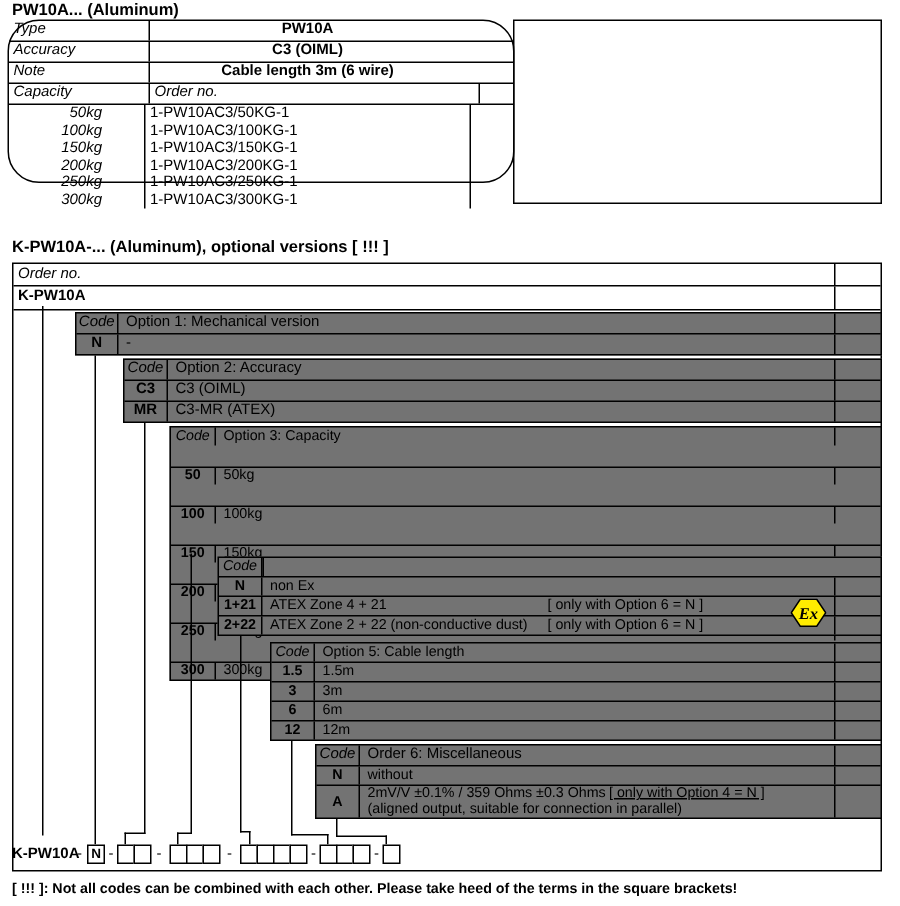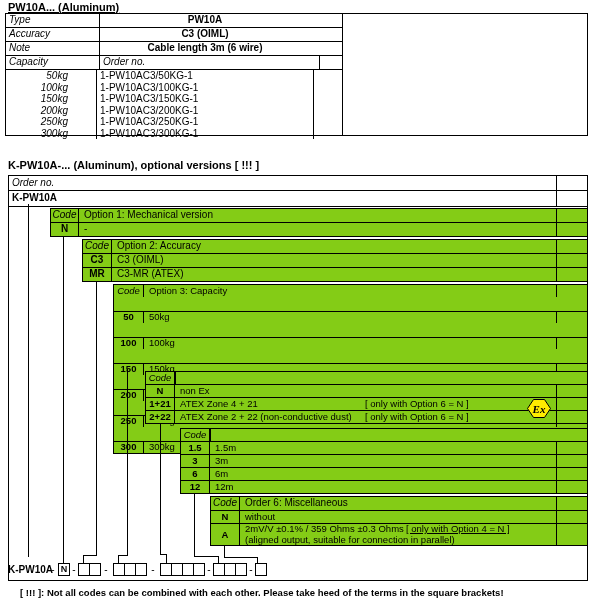--- a/index.html
+++ b/index.html
@@ -21,21 +21,21 @@
   .capcol{flex:0 0 90px;border-right:1px solid #000;}
   .ordcol{flex:0 0 216px;border-right:1px solid #000;}
   .t1list .line{height:11.5px;line-height:11.5px;}
   .capcol .line{text-align:right;padding-right:28px;font-style:italic;}
   .ordcol .line{padding-left:3px;}
   
   .frame{border:1px solid #000;}
   .hrow{display:flex;border-bottom:1px solid #000;}
   .hrow .txt{flex:1;padding-left:3px;}
   .rc{flex:0 0 30px;border-left:1px solid #000;}
-  .opt{position:absolute;box-sizing:border-box;border:1px solid #000;background:#84cc16;}
+  .opt{position:absolute;box-sizing:border-box;border:1px solid #000;background:#737373;}
   .orow{display:flex;}
   .orow + .orow{border-top:1px solid #000;}
   .code{border-right:1px solid #000;text-align:center;}
   .desc{flex:1;padding-left:5px;position:relative;white-space:nowrap;}
   .note{position:absolute;top:0;}
   .h13{height:13px;line-height:12px;}
   .h12{height:12px;line-height:11px;font-size:9.5px;}
   .h11{height:11px;line-height:10.5px;font-size:9.5px;margin-top:14px;}
   .h21{height:21px;font-size:9.5px;}
   .h21 .dline{height:10.5px;line-height:10.5px;}
@@ -48,23 +48,23 @@
   .cell + .cell{margin-left:-1px;}
   .dash{position:absolute;top:563px;height:13px;line-height:13px;width:6px;text-align:center;}
   .baselab{position:absolute;top:563px;height:13px;line-height:13px;font-weight:bold;}
   .footer{font-weight:bold;font-size:9.5px;white-space:nowrap;}
 </style>
 </head>
 <body>
 
 <div id="page">
 
-  <div class="abs ttl" style="left:8px;top:1px;text-decoration:underline;">PW10A... (Aluminum)</div>
-
-  <div class="abs t1" style="left:5px;top:13px;width:338px;height:123px;">
+  <div class="abs ttl" style="left:8px;top:1px;">PW10A... (Aluminum)</div>
+
+  <div class="abs t1" style="left:5px;top:13px;width:338px;height:109px;border-radius:21px;">
     <div class="t1row">
       <div class="t1lab">Type</div>
       <div class="t1val">PW10A</div>
     </div>
     <div class="t1row">
       <div class="t1lab">Accuracy</div>
       <div class="t1val">C3 (OIML)</div>
     </div>
     <div class="t1row">
       <div class="t1lab">Note</div>
@@ -205,20 +205,21 @@
   <div class="abs" style="left:527px;top:399px;width:24px;height:19px;">
     <svg width="24" height="19" viewBox="0 0 24 19">
       <polygon points="6.5,0.5 17.5,0.5 23.5,9.5 17.5,18.5 6.5,18.5 0.5,9.5" fill="#ffec00" stroke="#000" stroke-width="1"></polygon>
       <text x="12" y="13.5" font-size="11" font-style="italic" font-weight="bold" text-anchor="middle" font-family="Liberation Serif, serif">Ex</text>
     </svg>
   </div>
 
   <div class="opt" style="left:180px;top:428px;width:408px;">
     <div class="orow h12">
       <div class="code w28 it">Code</div>
+      <div class="desc">Option 5: Cable length</div>
       <div class="rc"></div>
     </div>
     <div class="orow h12">
       <div class="code w28 b">1.5</div>
       <div class="desc">1.5m</div>
       <div class="rc"></div>
     </div>
     <div class="orow h12">
       <div class="code w28 b">3</div>
       <div class="desc">3m</div>
@@ -302,15 +303,15 @@
   <div class="cbox" style="left:213px;">
     <div class="cell"></div>
     <div class="cell"></div>
     <div class="cell"></div>
   </div>
   <div class="dash" style="left:248px;">-</div>
   <div class="cbox" style="left:255px;">
     <div class="cell"></div>
   </div>
 
-  <div class="abs footer" style="left:20px;top:587px;">[ !!! ]: Not all codes can be combined with each other. Please take heed of the terms in the square brackets!</div>
+  <div class="abs footer" style="left:8px;top:587px;">[ !!! ]: Not all codes can be combined with each other. Please take heed of the terms in the square brackets!</div>
 
 </div>
 
 </body></html>

